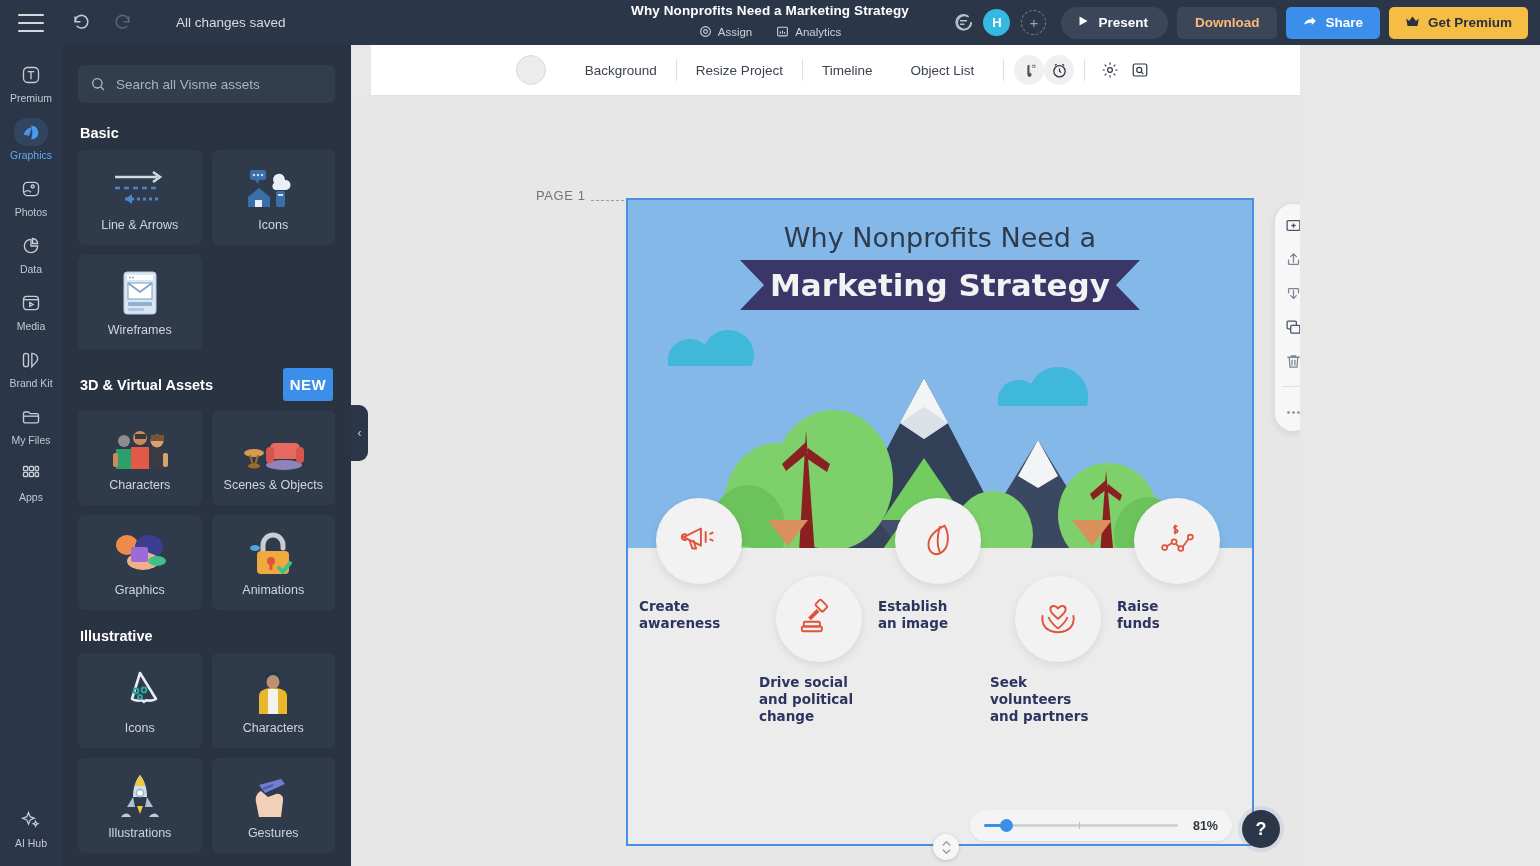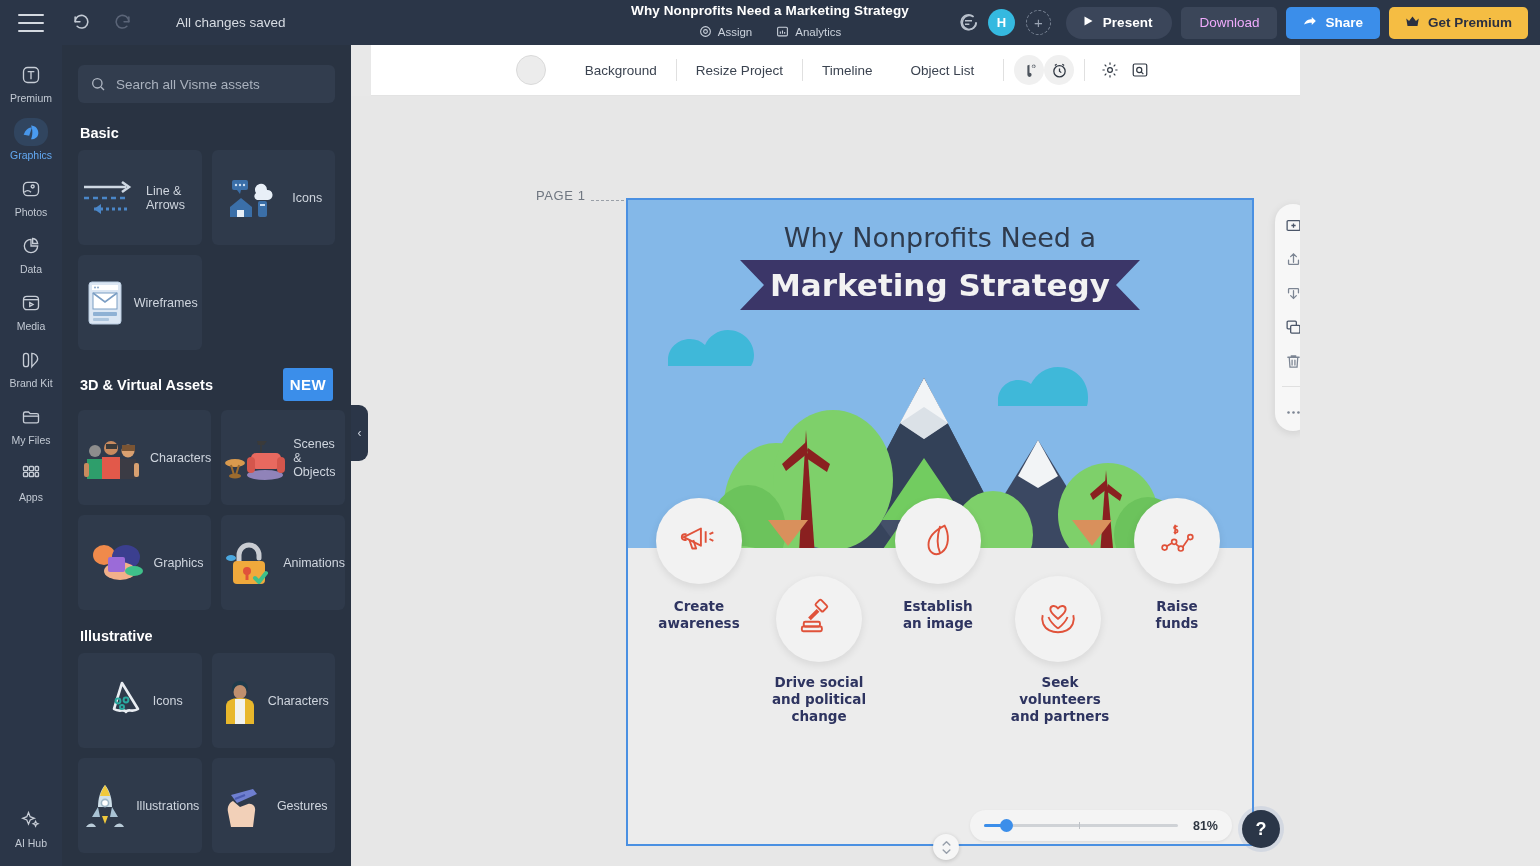--- a/index.html
+++ b/index.html
@@ -39,21 +39,21 @@
     color: #fff; font-size: 13px; font-weight: 700; display: flex;
     align-items: center; justify-content: center; cursor: pointer; }
   .add-user { width: 25px; height: 25px; border-radius: 50%;
     border: 1.5px dashed #7a8596; color: #9aa4b3; display: flex;
     align-items: center; justify-content: center; font-size: 15px; cursor: pointer;
     margin-left: 2px; }
   .present-btn { display: flex; align-items: center; gap: 9px; height: 32px;
     padding: 0 20px 0 16px; border-radius: 16px; background: #3b465a;
     color: #fff; font-size: 13.5px; font-weight: 700; cursor: pointer; margin-left: 6px; }
   .dl-btn { height: 32px; padding: 0 18px; border-radius: 5px; background: #3b4659;
-    color: #f0abfc; font-size: 13.5px; font-weight: 400; display: flex; align-items: center;
+    color: #fdba74; font-size: 13.5px; font-weight: 700; display: flex; align-items: center;
     cursor: pointer; }
   .share-btn { height: 32px; padding: 0 17px; border-radius: 5px; background: #3b8eea;
     color: #fff; font-size: 13.5px; font-weight: 700; display: flex; align-items: center;
     gap: 8px; cursor: pointer; }
   .premium-btn { height: 32px; padding: 0 16px; border-radius: 5px; background: #f5bd43;
     color: #2b3040; font-size: 13.5px; font-weight: 700; display: flex; align-items: center;
     gap: 8px; cursor: pointer; }
 
   
   .rail { position: absolute; left: 0; top: 45px; width: 62px; height: 821px;
@@ -80,21 +80,21 @@
   .search-box input::placeholder { color: #aab2be; }
 
   .panel-scroll { height: 783px; overflow: hidden; padding: 0 16px 20px; }
   .sec-head { display: flex; align-items: center; justify-content: space-between;
     margin: 18px 2px 9px; }
   .sec-title { color: #ffffff; font-size: 14.5px; font-weight: 700; }
   .badge-new { background: #3b8eea; color: #fff; font-size: 15px; font-weight: 700;
     padding: 8px 7px; border-radius: 3px; letter-spacing: .4px; }
   .grid2 { display: grid; grid-template-columns: 1fr 1fr; gap: 10px; }
   .card { height: 95px; background: #2f3a4b; border-radius: 6px; display: flex;
-    flex-direction: row; align-items: center; justify-content: center;
+    flex-direction: column; align-items: center; justify-content: center;
     gap: 6px; cursor: pointer; }
   .card-ic { height: 48px; display: flex; align-items: center; justify-content: center; }
   .card-lbl { color: #cfd5de; font-size: 12.5px; }
 
   .collapse-tab { position: absolute; left: 351px; top: 405px; width: 17px; height: 56px;
     background: #2b3648; border-radius: 0 9px 9px 0; display: flex; align-items: center;
     justify-content: center; color: #c9d0da; font-size: 12px; cursor: pointer; z-index: 25; }
 
   
   .canvas-head { position: absolute; left: 371px; top: 45px; right: 0; height: 51px;
@@ -127,21 +127,21 @@
     color: #f2f2f2; font-size: 31px; font-weight: 700;
     font-family: "DejaVu Sans", sans-serif; }
 
   .scene { position: absolute; left: 0; top: 130px; width: 624px; height: 290px; }
   .ground-white { position: absolute; left: 0; top: 348px; width: 624px; height: 296px;
     background: #ececec; }
 
   .cbubble { position: absolute; border-radius: 50%; background: #f2f2f2;
     box-shadow: 0 3px 8px rgba(0,0,0,.09); display: flex; align-items: center;
     justify-content: center; cursor: pointer; }
-  .clabel { position: absolute; text-align: center; color: #2e3460;
+  .clabel { position: absolute; color: #2e3460;
     font-size: 13.5px; font-weight: 700; line-height: 1.25;
     font-family: "DejaVu Sans", sans-serif; }
 
   
   .obj-tools { position: absolute; left: 924px; top: 108px; width: 36px;
     background: #f7f7f7; border-radius: 18px; padding: 10px 0 8px;
     box-shadow: 0 2px 8px rgba(0,0,0,.1); display: flex; flex-direction: column;
     align-items: center; gap: 12px; }
   .obj-tools .ot { width: 22px; height: 22px; display: flex; align-items: center;
     justify-content: center; color: #7c8593; cursor: pointer; }

